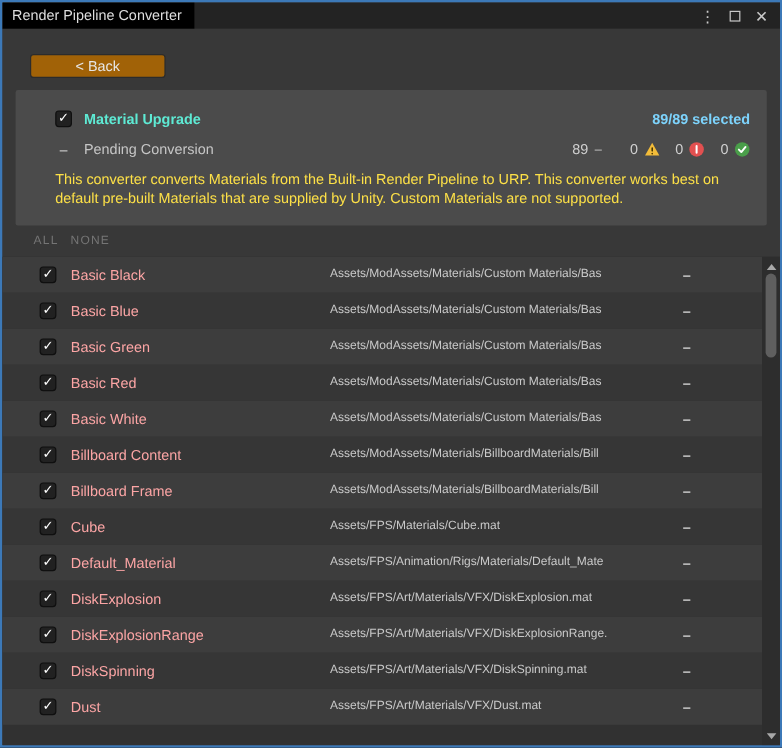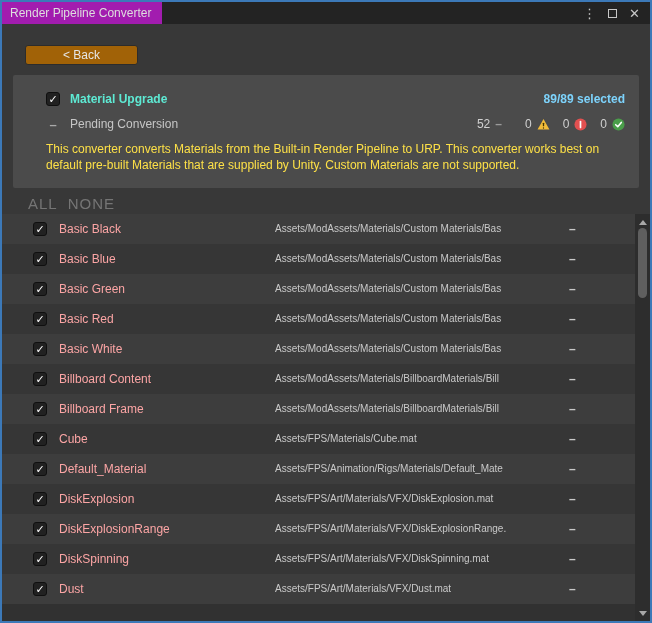--- a/index.html
+++ b/index.html
@@ -15,21 +15,21 @@
   body{background:#111;font-family:"Liberation Sans", sans-serif;}
   .window{
     width:652px;height:623px;
     border:2px solid var(--accent);
     background:var(--main-bg);
     position:relative;overflow:hidden;
   }
   
   .titlebar{height:22px;background:var(--titlebar);display:flex;align-items:stretch;}
   .tab{
-    width:160px;background:#a21caf;color:#dedede;
+    width:160px;background:#000000;color:#dedede;
     font-size:12px;line-height:22px;padding-left:8px;
     white-space:nowrap;overflow:hidden;
   }
   .win-controls{margin-left:auto;display:flex;align-items:center;gap:12px;padding-right:10px;}
   .win-controls .wicon{color:#c8c8c8;font-size:13px;line-height:13px;cursor:default;}
   .maximize-box{width:9px;height:9px;border:1.5px solid #c8c8c8;display:inline-block;}
   
   .body{position:absolute;top:22px;left:0;right:0;bottom:0;background:var(--main-bg);}
   .back-btn{
     position:absolute;left:23px;top:21px;width:113px;height:20px;
@@ -55,21 +55,21 @@
   .minus-glyph{width:14px;color:#a9a9a9;font-weight:bold;font-size:13px;text-align:center;flex:0 0 auto;}
   .pending-label{margin-left:10px;font-size:12px;color:#c6c6c6;}
   .counts{margin-left:auto;display:flex;align-items:center;gap:5px;font-size:12px;color:#d0d0d0;}
   .counts .dim-dash{color:#9a9a9a;font-weight:bold;margin-right:10px;}
   .counts .num{margin-left:8px;}
   .st-icon{width:13px;height:13px;display:inline-block;vertical-align:middle;}
   .panel-desc{
     margin:7px 20px 0 33px;font-size:12px;line-height:16px;color:#fde047;max-width:585px;
   }
   
-  .list-header{position:absolute;left:26px;top:171px;font-size:15px;letter-spacing:1px;color:#757575;display:flex;gap:10px;justify-content:space-between;}
+  .list-header{position:absolute;left:26px;top:171px;font-size:10px;letter-spacing:1px;color:#757575;display:flex;gap:10px;justify-content:space-between;}
   
   .list-area{position:absolute;left:0;right:0;top:190px;bottom:0;background:var(--list-bg);}
   .rows{position:absolute;left:0;right:15px;top:0;bottom:0;overflow:hidden;}
   .row{position:relative;height:30px;}
   .row:nth-child(odd){background:var(--row-light);}
   .row:nth-child(even){background:var(--row-dark);}
   .row .checkbox{position:absolute;left:31px;top:8px;}
   .row .item-name{position:absolute;left:57px;top:0;line-height:30px;font-size:12px;color:#fca5a5;white-space:nowrap;}
   .row .item-path{position:absolute;left:273px;top:0;width:288px;line-height:30px;font-size:10px;color:#c9c9c9;white-space:nowrap;overflow:hidden;}
   .row .item-dash{position:absolute;left:567px;top:0;line-height:30px;font-size:12px;color:#c9c9c9;font-weight:bold;}
@@ -105,21 +105,21 @@
     <div class="panel">
       <div class="panel-row first">
         <span class="checkbox">✓</span>
         <span class="converter-name">Material Upgrade</span>
         <span class="selected-count">89/89 selected</span>
       </div>
       <div class="panel-row second">
         <span class="minus-glyph">–</span>
         <span class="pending-label">Pending Conversion</span>
         <span class="counts">
-          <span>52</span>
+          <span>89</span>
           <span class="dim-dash">–</span>
           <span class="num">0</span>
           <svg class="st-icon" viewBox="0 0 14 14">
             <path d="M7 1 L13.4 12.4 L0.6 12.4 Z" fill="#f3bc39"></path>
             <rect x="6.3" y="5" width="1.4" height="4" rx="0.7" fill="#433300"></rect>
             <rect x="6.3" y="10" width="1.4" height="1.5" rx="0.7" fill="#433300"></rect>
           </svg>
           <span class="num">0</span>
           <svg class="st-icon" viewBox="0 0 14 14">
             <circle cx="7" cy="7" r="6.5" fill="#e25050"></circle>

